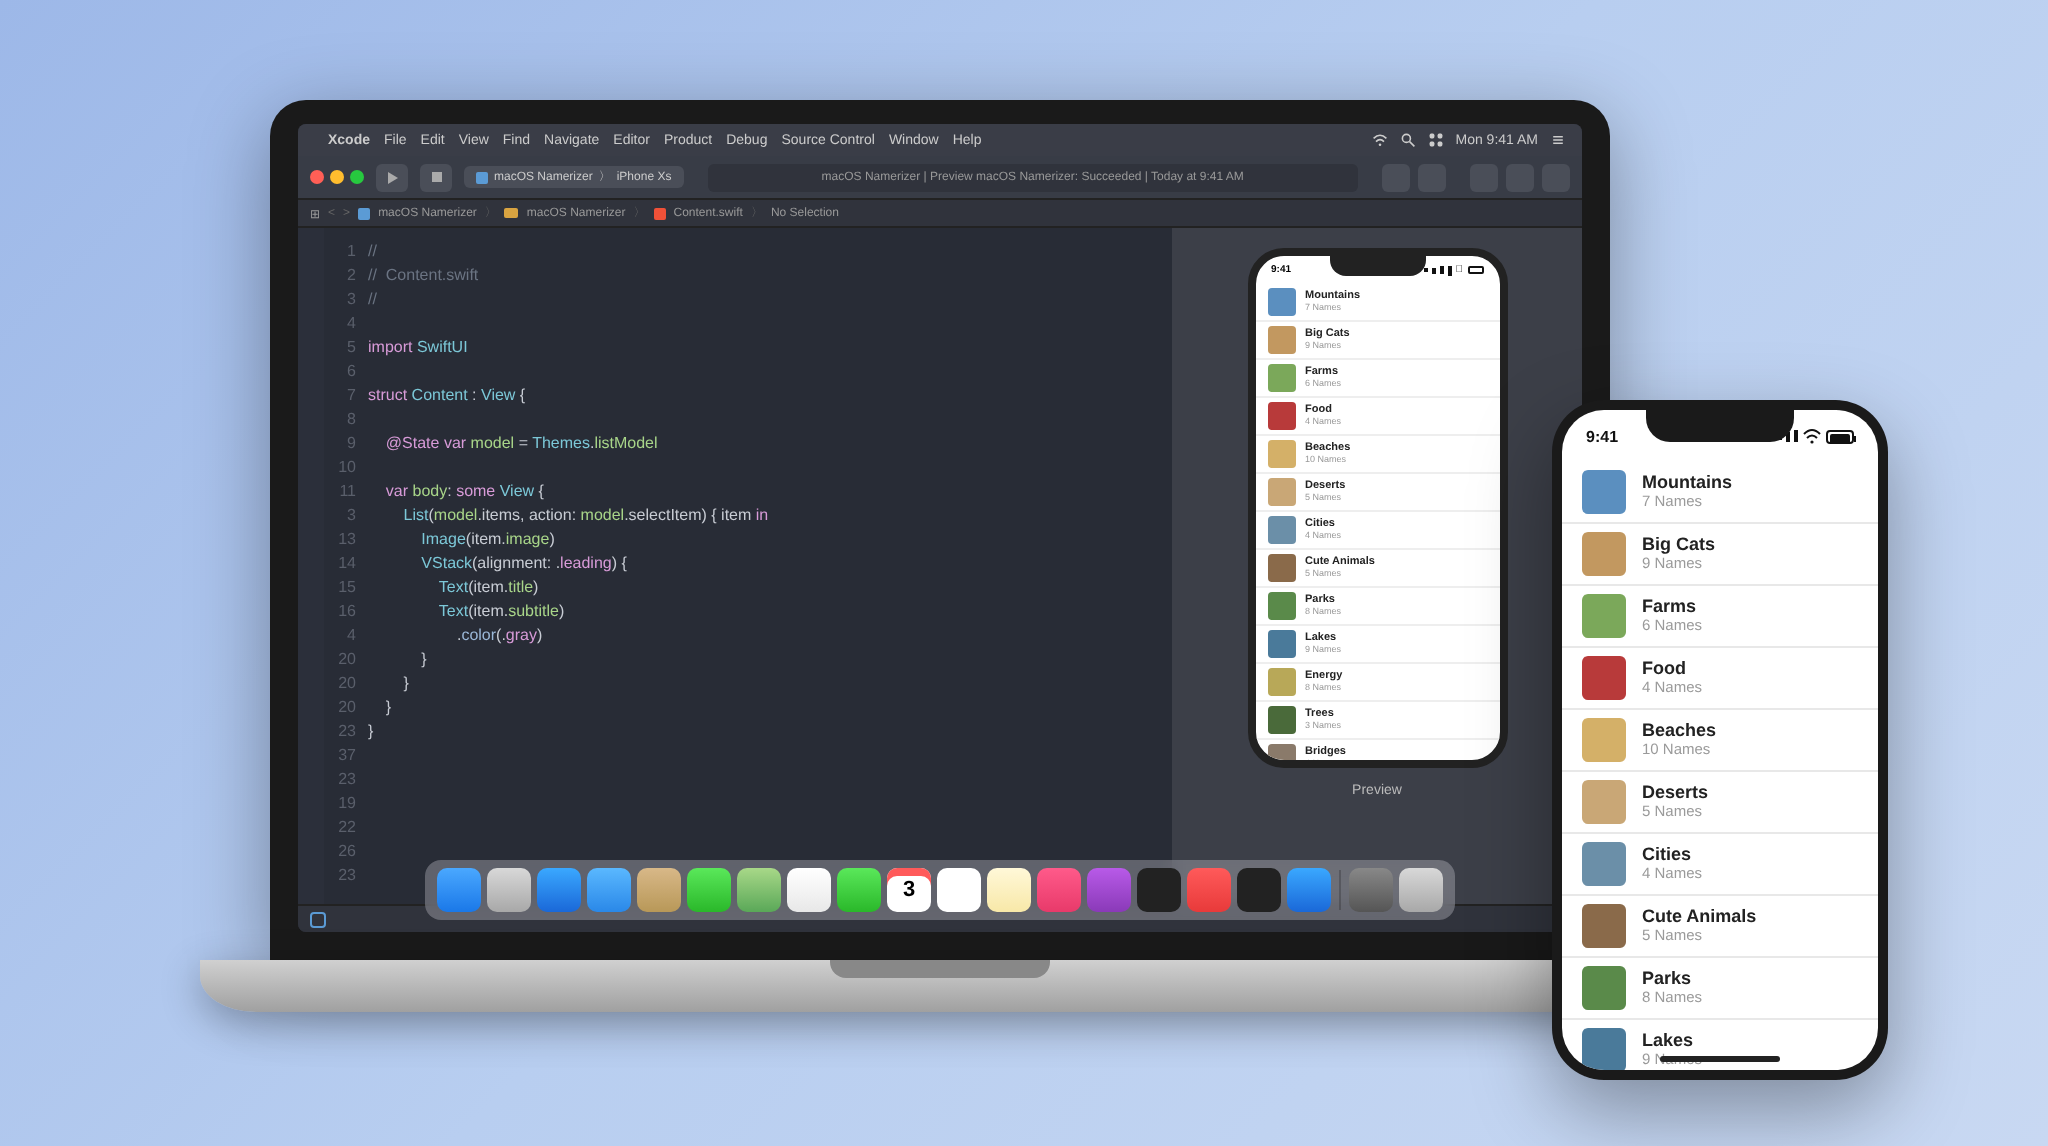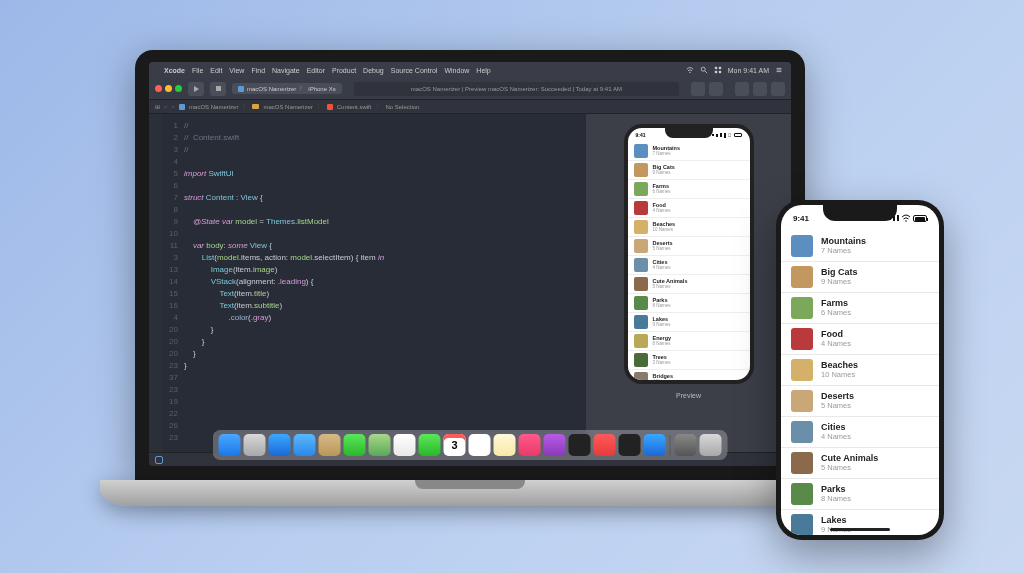--- a/index.html
+++ b/index.html
@@ -45,21 +45,21 @@
   
   .xc-body { display:flex; height: calc(100% - 52px - 14px); }
   .gutter-strip { width:13px; background:#2b2f3a; }
   .code-pane { flex:1; background:#282c36; font-family: Menlo, Consolas, monospace; font-size:8px; line-height:12px; padding:6px 0 0 0; display:flex;}
   .line-nums { width:22px; text-align:right; color:#5a5f6b; padding-right:6px; user-select:none;}
   .line-nums div{height:12px;}
   .code-text { flex:1; color:#c8ccd4; white-space: pre; }
   .code-text div{height:12px;}
 
   .c-comment{color:#6b7483;}
-  .c-kw{color:#d89bd8;font-style:italic;} 
+  .c-kw{color:#d89bd8;} 
   .c-type{color:#7cc8d8;} 
   .c-prop{color:#a8d589;margin-top:19px;}
   .c-enum{color:#d89bd8;}
   .c-func{color:#9bb8d8;}
 
   
   .preview-pane { width:205px; background:#3c3f48; display:flex; flex-direction:column; align-items:center; padding:10px 0 4px 0;}
   .prev-phone { width:130px; height:260px; background:#fff; border-radius:18px; border:4px solid #222; position:relative; overflow:hidden;}
   .prev-notch{position:absolute;top:0;left:50%;transform:translateX(-50%);width:48px;height:10px;background:#222;border-radius:0 0 8px 8px;z-index:2;}
   .prev-statusbar{height:14px;display:flex;justify-content:space-between;align-items:center;padding:0 8px;font-size:5px;font-weight:600;}

